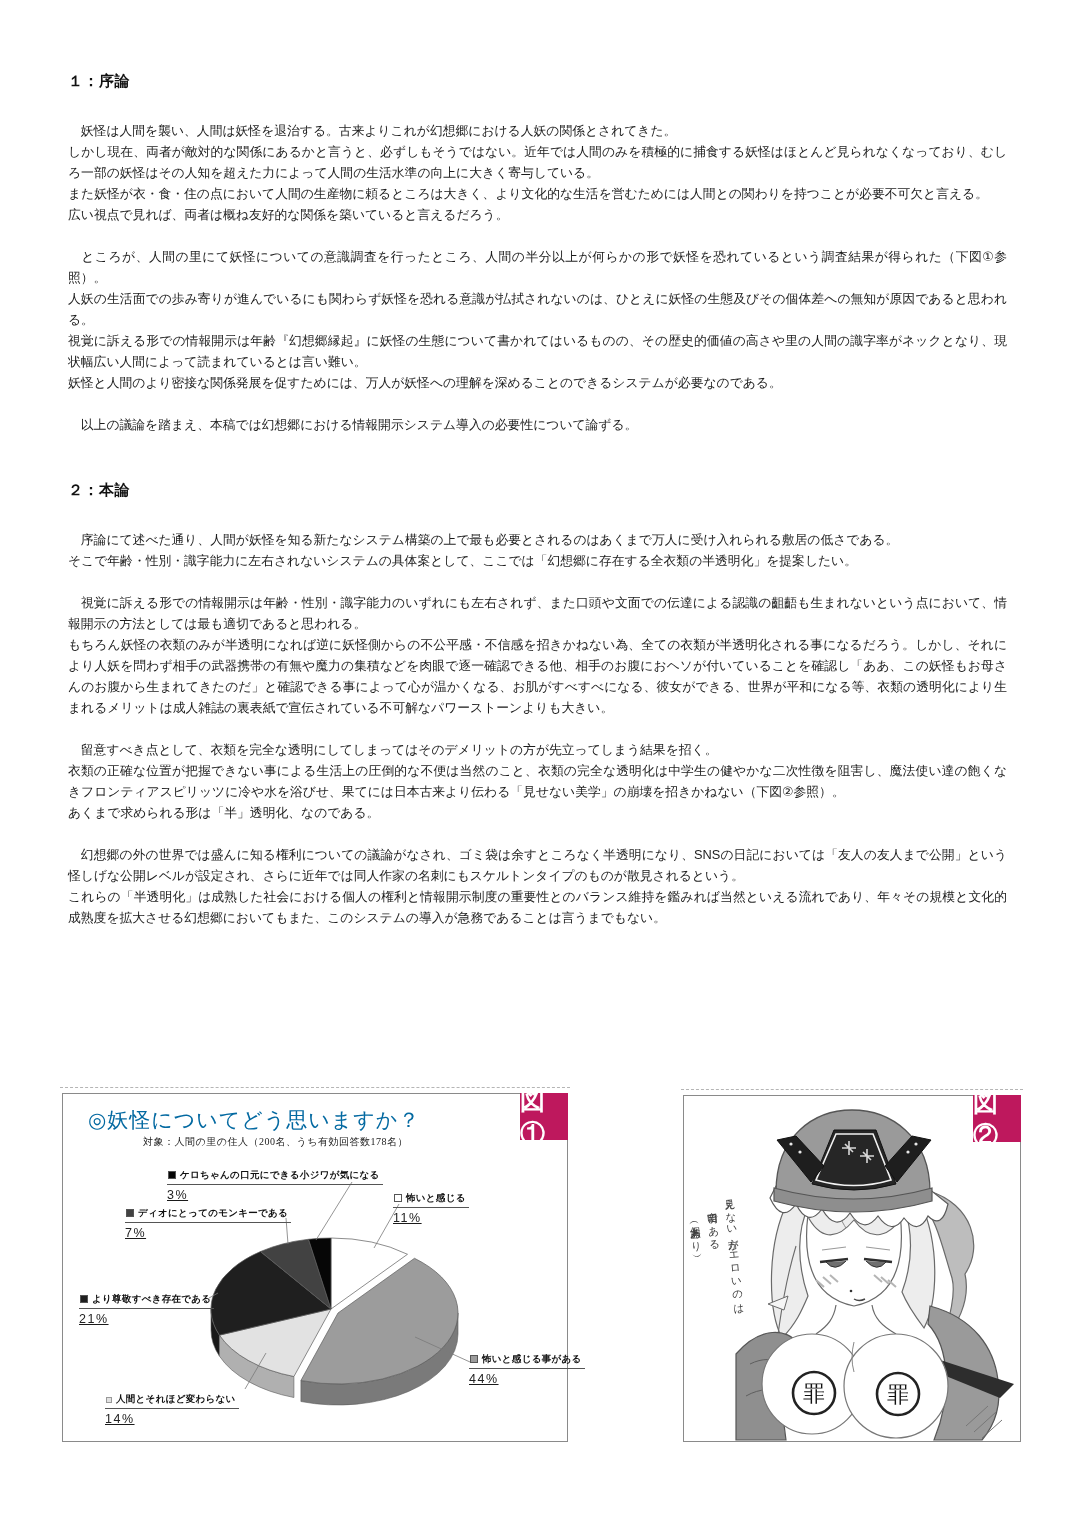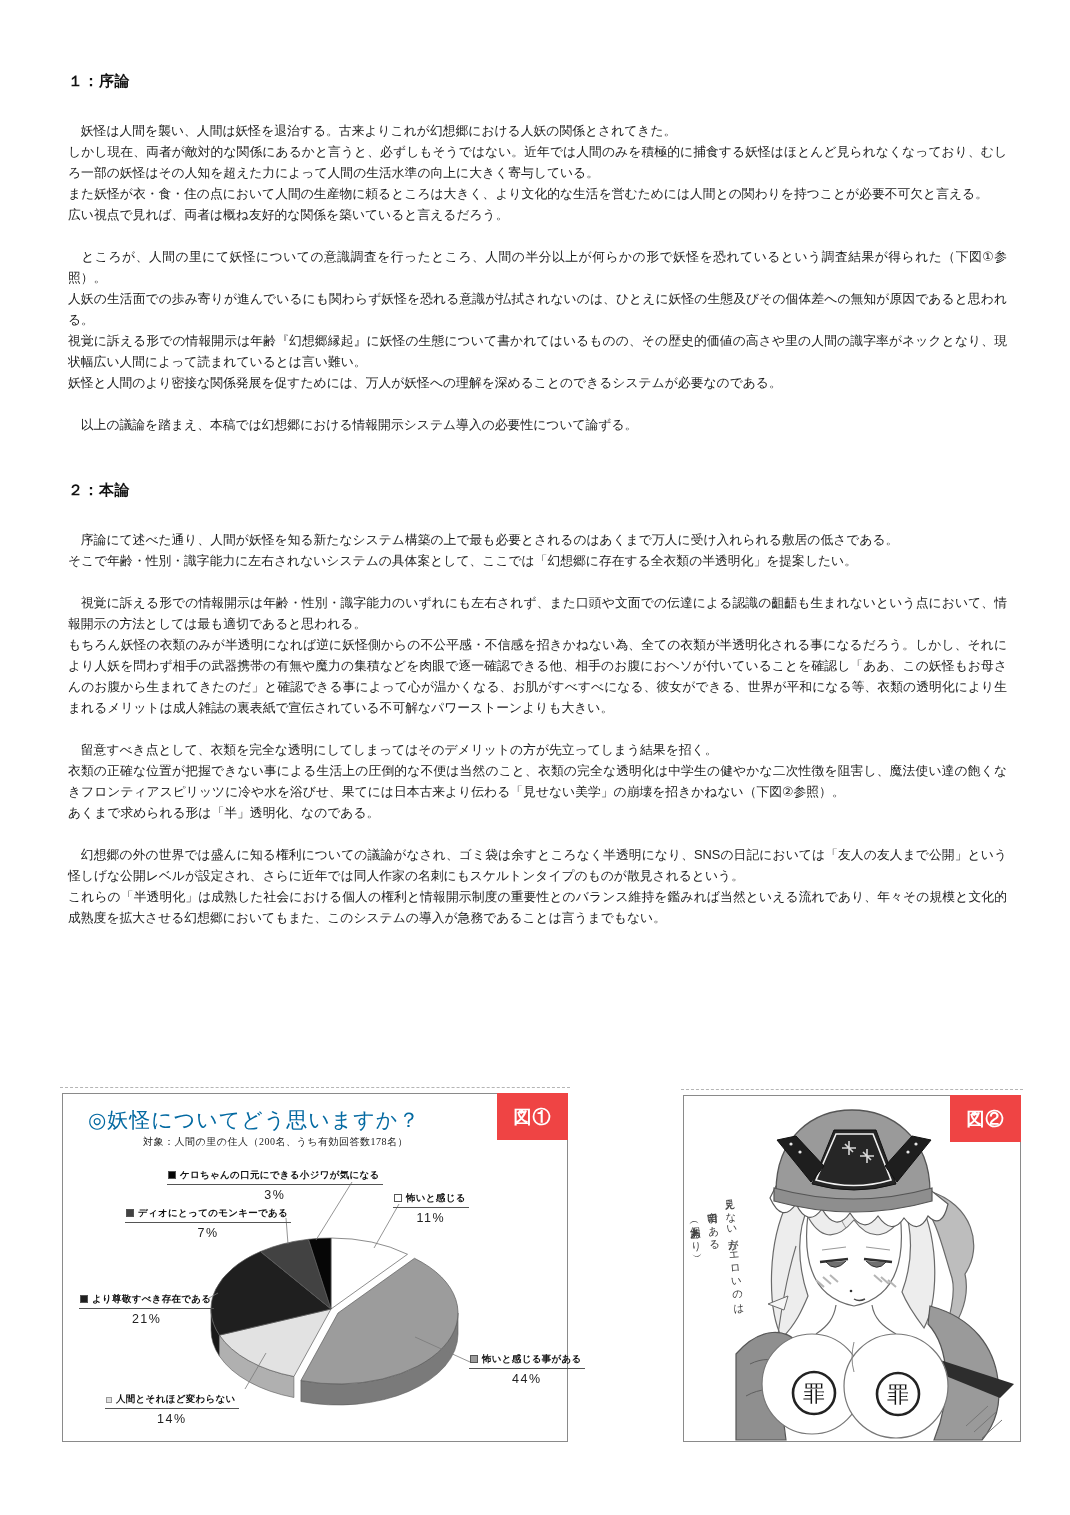--- a/index.html
+++ b/index.html
@@ -26,38 +26,38 @@
   .fig-box{
     position:absolute;background:#fff;border:1px solid #8a8a8a;box-sizing:border-box;
   }
   .fig-box::before{ 
     content:"";position:absolute;left:-3px;right:-3px;top:-7px;
     border-top:1px dashed #b5b5b5;
   }
   #fig1{left:62px;top:1093px;width:506px;height:349px;}
   #fig2{left:683px;top:1095px;width:338px;height:347px;}
   .fig-tag{
-    position:absolute;top:-1px;right:-1px;width:71px;height:47px;background:#ef4444;
+    position:absolute;top:-1px;right:-1px;width:48px;height:47px;background:#be185d;
     color:#fff;display:flex;align-items:center;justify-content:center;
     font-family:"Liberation Serif","DejaVu Serif",serif;
-    font-size:18px;font-weight:bold;letter-spacing:1px;z-index:5;
+    font-size:25px;font-weight:bold;letter-spacing:1px;z-index:5;
   }
   .chart-title{
     position:absolute;left:25px;top:12px;
     font-family:"Liberation Serif","DejaVu Serif",serif;
     font-size:21px;color:#0369a1;letter-spacing:1px;
   }
   .chart-subtitle{
     position:absolute;left:80px;top:41px;
     font-family:"Liberation Serif","DejaVu Serif",serif;
     font-size:10px;color:#222;letter-spacing:.5px;
   }
   #pie-svg{position:absolute;left:0;top:0;width:506px;height:349px;}
   .pie-label{
-    position:absolute;text-align:center;white-space:nowrap;z-index:4;
+    position:absolute;white-space:nowrap;z-index:4;text-decoration:underline;
   }
   .pie-label .lab-row{
     display:inline-block;font-size:9.5px;font-weight:bold;color:#111;
     border-bottom:1px solid #555;padding:0 3px 2px 1px;letter-spacing:.3px;
   }
   .pie-label .mk{
     display:inline-block;width:8px;height:8px;border:1px solid #555;
     vertical-align:-1px;margin-right:4px;box-sizing:border-box;
   }
   .pie-label .mk.small{width:6px;height:6px;border-color:#999;}

